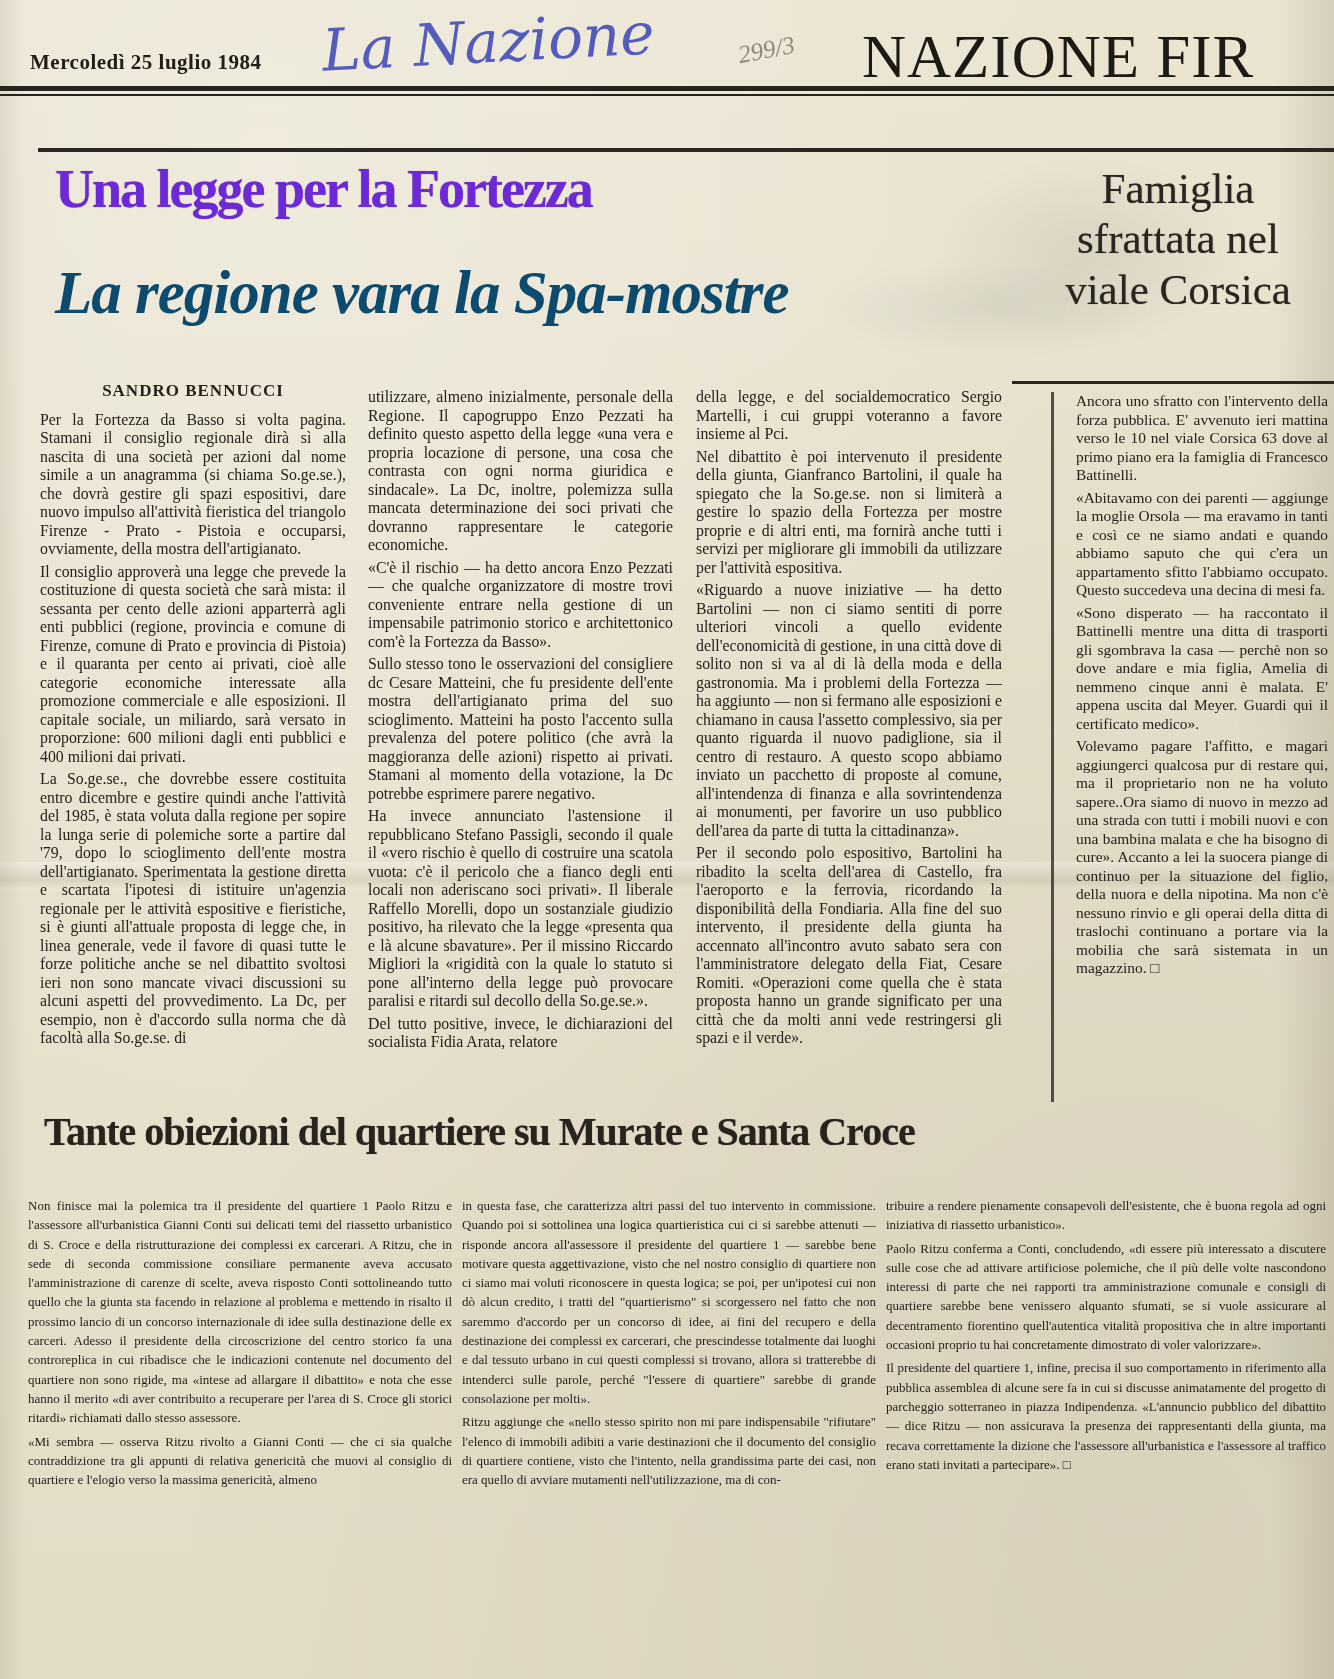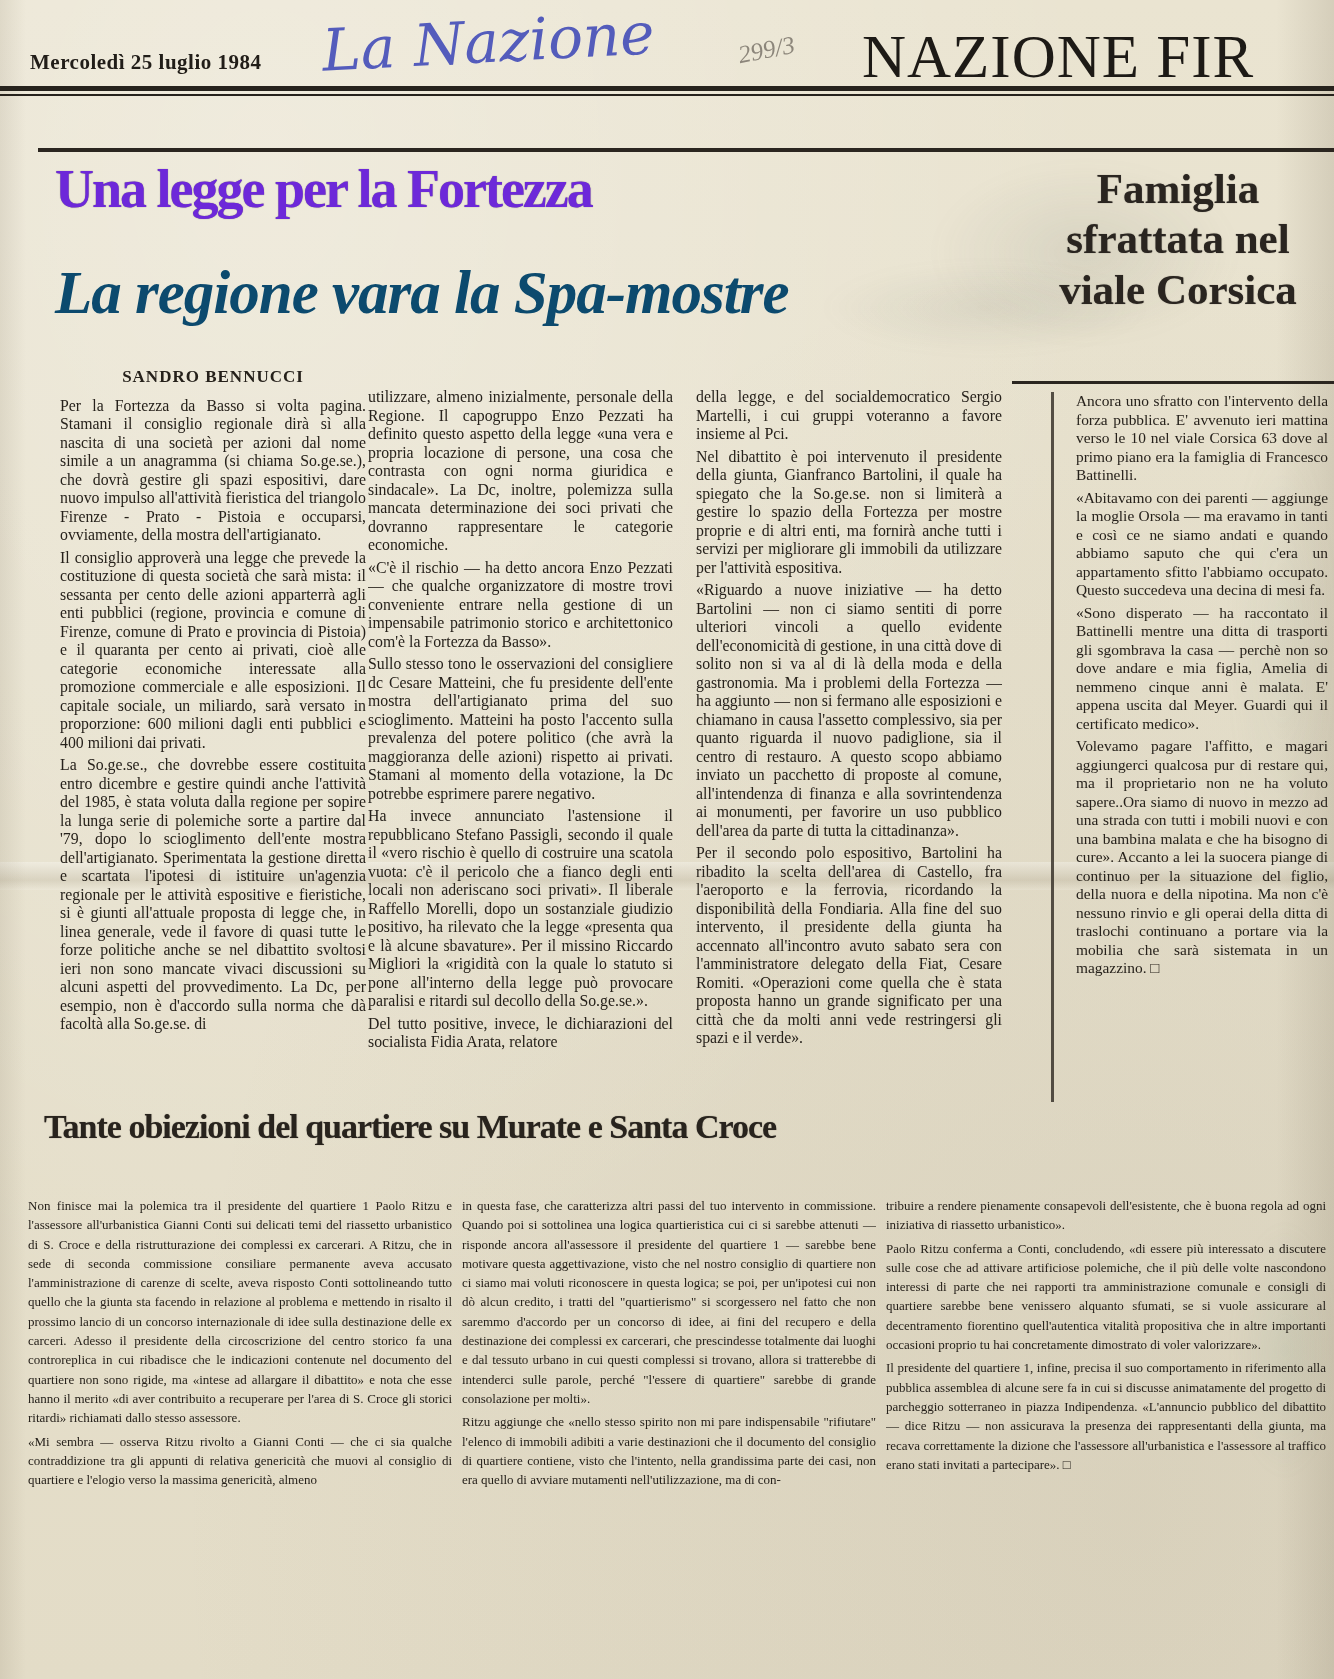--- a/index.html
+++ b/index.html
@@ -34,40 +34,40 @@
   .lead-headline{
     left:55px;top:158px;font-size:54px;font-weight:bold;letter-spacing:-2px;
     white-space:nowrap;color:#6d28d9;text-shadow:0 0 1px rgba(40,35,28,.55);
   }
   .lead-subheadline{
     left:55px;top:258px;font-size:61px;font-weight:bold;font-style:italic;
     letter-spacing:-1px;white-space:nowrap;color:#0c4a6e;
   }
   .eviction-headline{
     left:1030px;top:164px;width:296px;text-align:center;
-    font-size:43px;font-weight:bold;line-height:1.17;color:#2a2520;
+    font-size:43px;font-weight:normal;line-height:1.17;color:#2a2520;
     text-shadow:0 0 1px rgba(40,35,28,.5);
   }
   .eviction-rule{left:1012px;top:381px;width:322px;height:3px;background:#2b2620;}
   .col-divider{left:1051px;top:392px;width:3px;height:710px;background:#3a342c;opacity:.85;}
   
   .news-col{overflow:hidden;text-align:justify;}
   .news-col p{margin:0 0 4px 0;}
   .body-a1{font-size:15.8px;line-height:18.5px;}
   .body-a1-s{font-size:15.4px;line-height:18.5px;}
   .body-a2{font-size:13px;line-height:19.3px;}
-  .col-a1-1{left:40px;top:366px;width:306px;height:716px;margin-left:20px;}
+  .col-a1-1{left:40px;top:380px;width:306px;height:716px;}
   .col-a1-2{left:368px;top:388px;width:305px;height:716px;}
   .col-a1-3{left:696px;top:388px;width:306px;height:716px;}
   .col-a1-4{left:1076px;top:392px;width:252px;height:712px;}
   .byline{text-align:center;font-weight:bold;font-size:17px;letter-spacing:1px;
     margin:2px 0 10px 0;}
   
   .district-headline{
-    left:44px;top:1108px;font-size:34px;font-weight:bold;letter-spacing:-1px;
+    left:44px;top:1108px;font-size:40px;font-weight:bold;letter-spacing:-1px;
     white-space:nowrap;color:#28231d;text-shadow:0 0 1px rgba(40,35,28,.55);text-align:right;
   }
   .col-a2-1{left:28px;top:1196px;width:424px;height:478px;}
   .col-a2-2{left:462px;top:1196px;width:414px;height:478px;}
   .col-a2-3{left:886px;top:1196px;width:440px;height:478px;}
   
   .crease{left:0;top:862px;width:1334px;height:28px;pointer-events:none;
     background:linear-gradient(180deg,rgba(255,255,255,.30),rgba(125,113,90,.14) 65%,rgba(255,255,255,.12));}
   .edge-shadow-r{right:0;top:0;width:58px;height:1679px;pointer-events:none;
     background:linear-gradient(90deg,transparent,rgba(110,98,76,.17));}

